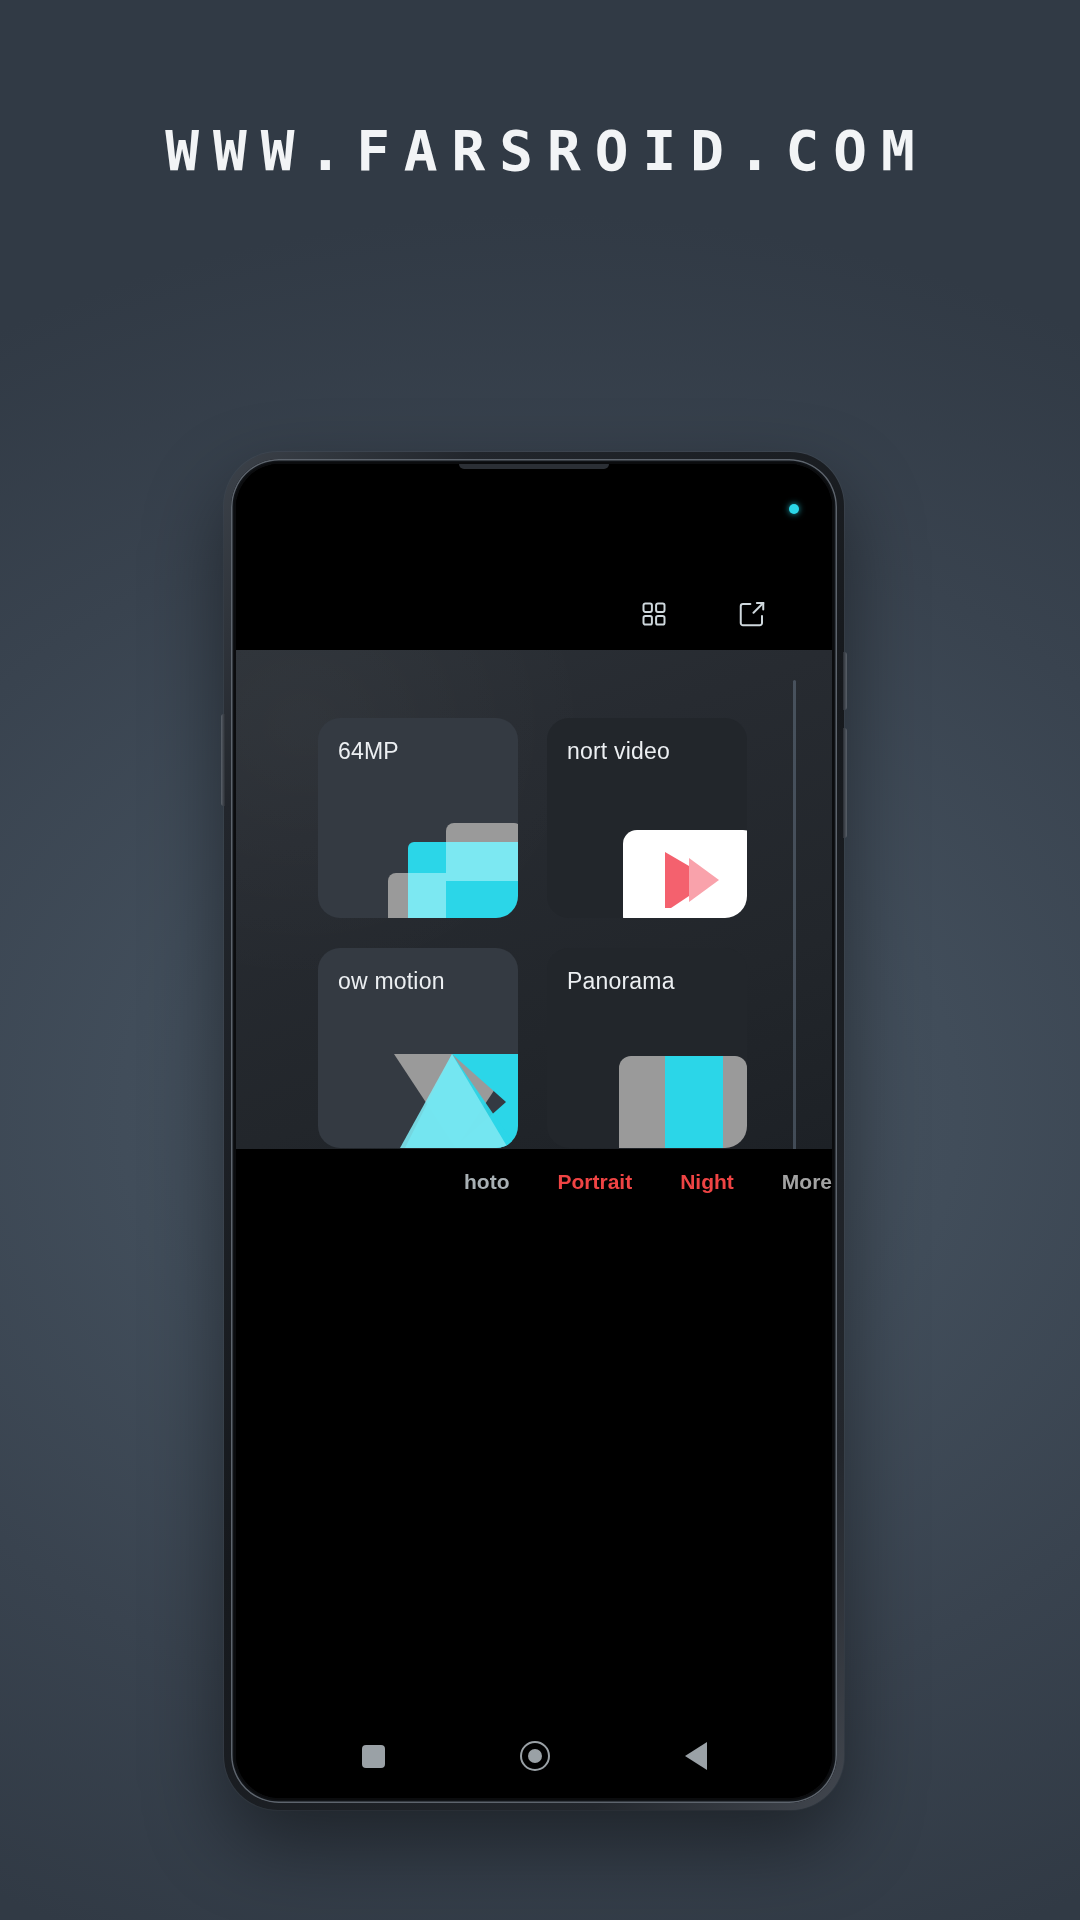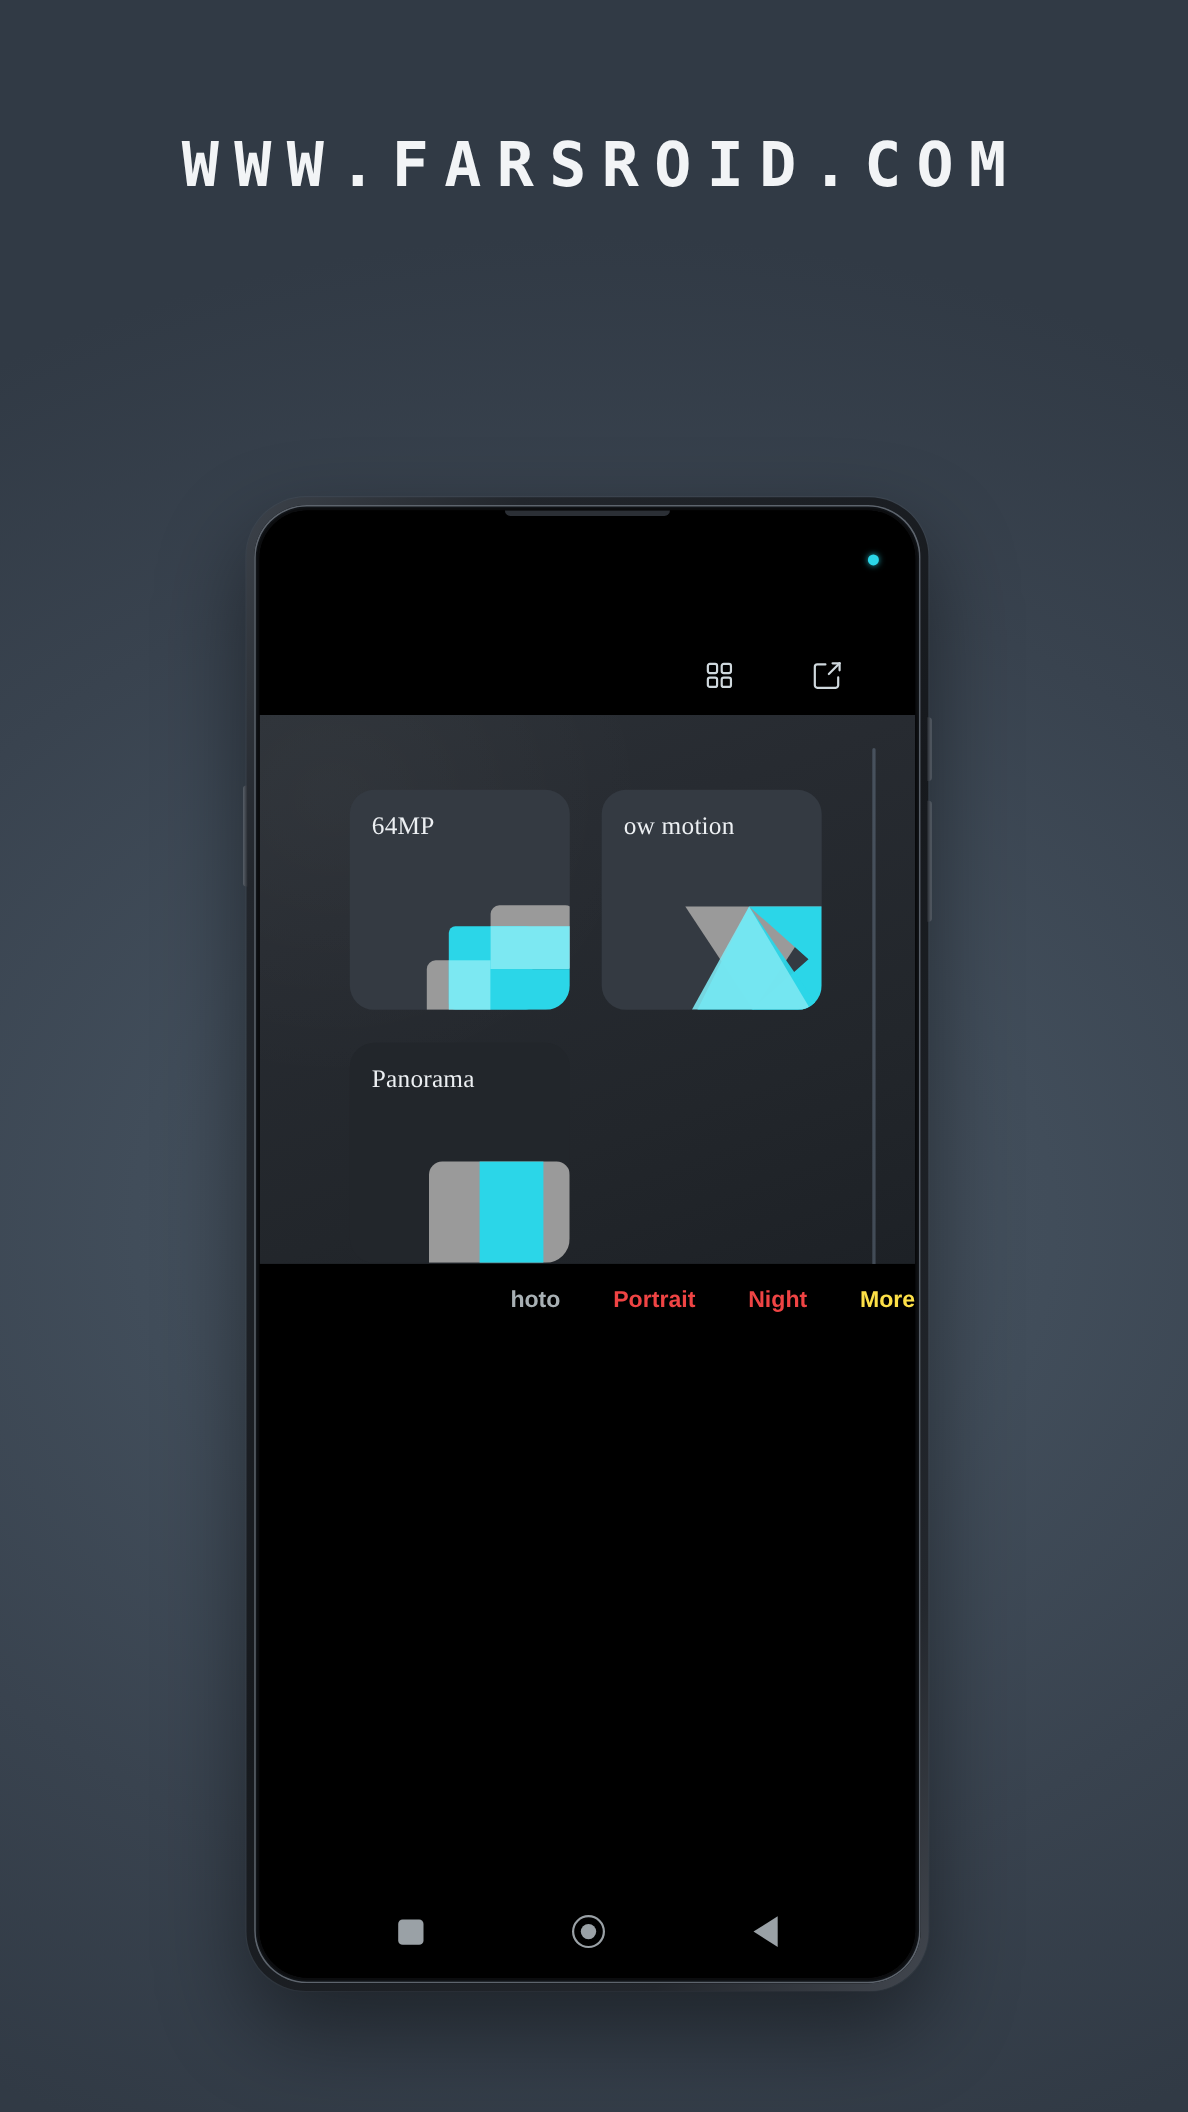--- a/index.html
+++ b/index.html
@@ -107,21 +107,20 @@
   }
   .grid{
     position:absolute; left:82px; top:68px;
     width:430px;
     display:grid; grid-template-columns:200px 200px; gap:30px 29px;
   }
   .card{
     position:relative; width:200px; height:200px; border-radius:22px;
     overflow:hidden; cursor:pointer;
     background:#343a42;
-    font-family:Liberation Serif, serif;
   }
   .card.dark{ background:#22262b; }
   .card .label{
     position:absolute; left:20px; top:20px;
     color:#eceff2; font-size:23px; letter-spacing:.2px;
     white-space:nowrap;
   }
   .card .art{ position:absolute; inset:0; }
 
   
@@ -135,21 +134,21 @@
     flex:0 0 66px; height:66px; background:#000;
     display:flex; align-items:center; gap:48px;
     padding-left:16px;
     overflow:hidden;
     justify-content:flex-end;
   }
   .mode{
     font-size:21px; font-weight:bold; color:#ef4444; white-space:nowrap; cursor:pointer;
   }
   .mode.dim{ color:#a8b0b4; }
-  .mode.active{ color:#fde047; }
+  .mode.active{ color:#a3a3a3; }
 
   .preview{ flex:1 1 auto; background:#000; }
 
   
   .navbar{
     flex:0 0 84px; height:84px; background:#000;
     display:flex; align-items:center; justify-content:space-around;
     padding:0 58px;
   }
   .nav-recents{ width:23px; height:23px; border-radius:4px; background:#9aa1a6; cursor:pointer; }
@@ -212,20 +211,30 @@
                   <rect x="70" y="155" width="58" height="56" rx="8" fill="#9a9a9a"></rect>
                   <rect x="90" y="124" width="76" height="76" rx="6" fill="#2bd6e8"></rect>
                   <rect x="128" y="124" width="76" height="39" rx="0" fill="#7ce8f2"></rect>
                   <rect x="90" y="155" width="38" height="56" fill="#7ce8f2"></rect>
                   <rect x="128" y="163" width="76" height="48" fill="#2bd6e8"></rect>
                 </svg>
               </div>
               <div class="label">64MP</div>
             </div>
 
+            <div class="card dark">
+              <div class="art">
+                <svg width="200" height="200" viewBox="0 0 200 200">
+                  <rect x="76" y="112" width="134" height="100" rx="14" fill="#ffffff"></rect>
+                  <path d="M118 134 L118 190 L124 190 L166 162 Z" fill="#f4616e"></path>
+                  <path d="M142 140 L142 184 L172 162 Z" fill="#f9a2ab"></path>
+                </svg>
+              </div>
+              <div class="label">nort video</div>
+            </div>
 
             <div class="card">
               <div class="art">
                 <svg width="200" height="200" viewBox="0 0 200 200">
                   <path d="M76 106 h124 L138 200 Z" fill="#9a9a9a"></path>
                   <path d="M134 106 h74 v96 h-74 L188 154 Z" fill="#2bd6e8"></path>
                   <path d="M134 106 L200 202 H86 Z" fill="#2bd6e8" opacity="0.95"></path>
                   <path d="M118 106 L200 106 L158 212 L82 212 Z" fill="none"></path>
                   <path d="M134 106 L190 200 L82 200 Z" fill="#7ce8f2" opacity="0.9"></path>
                 </svg>

